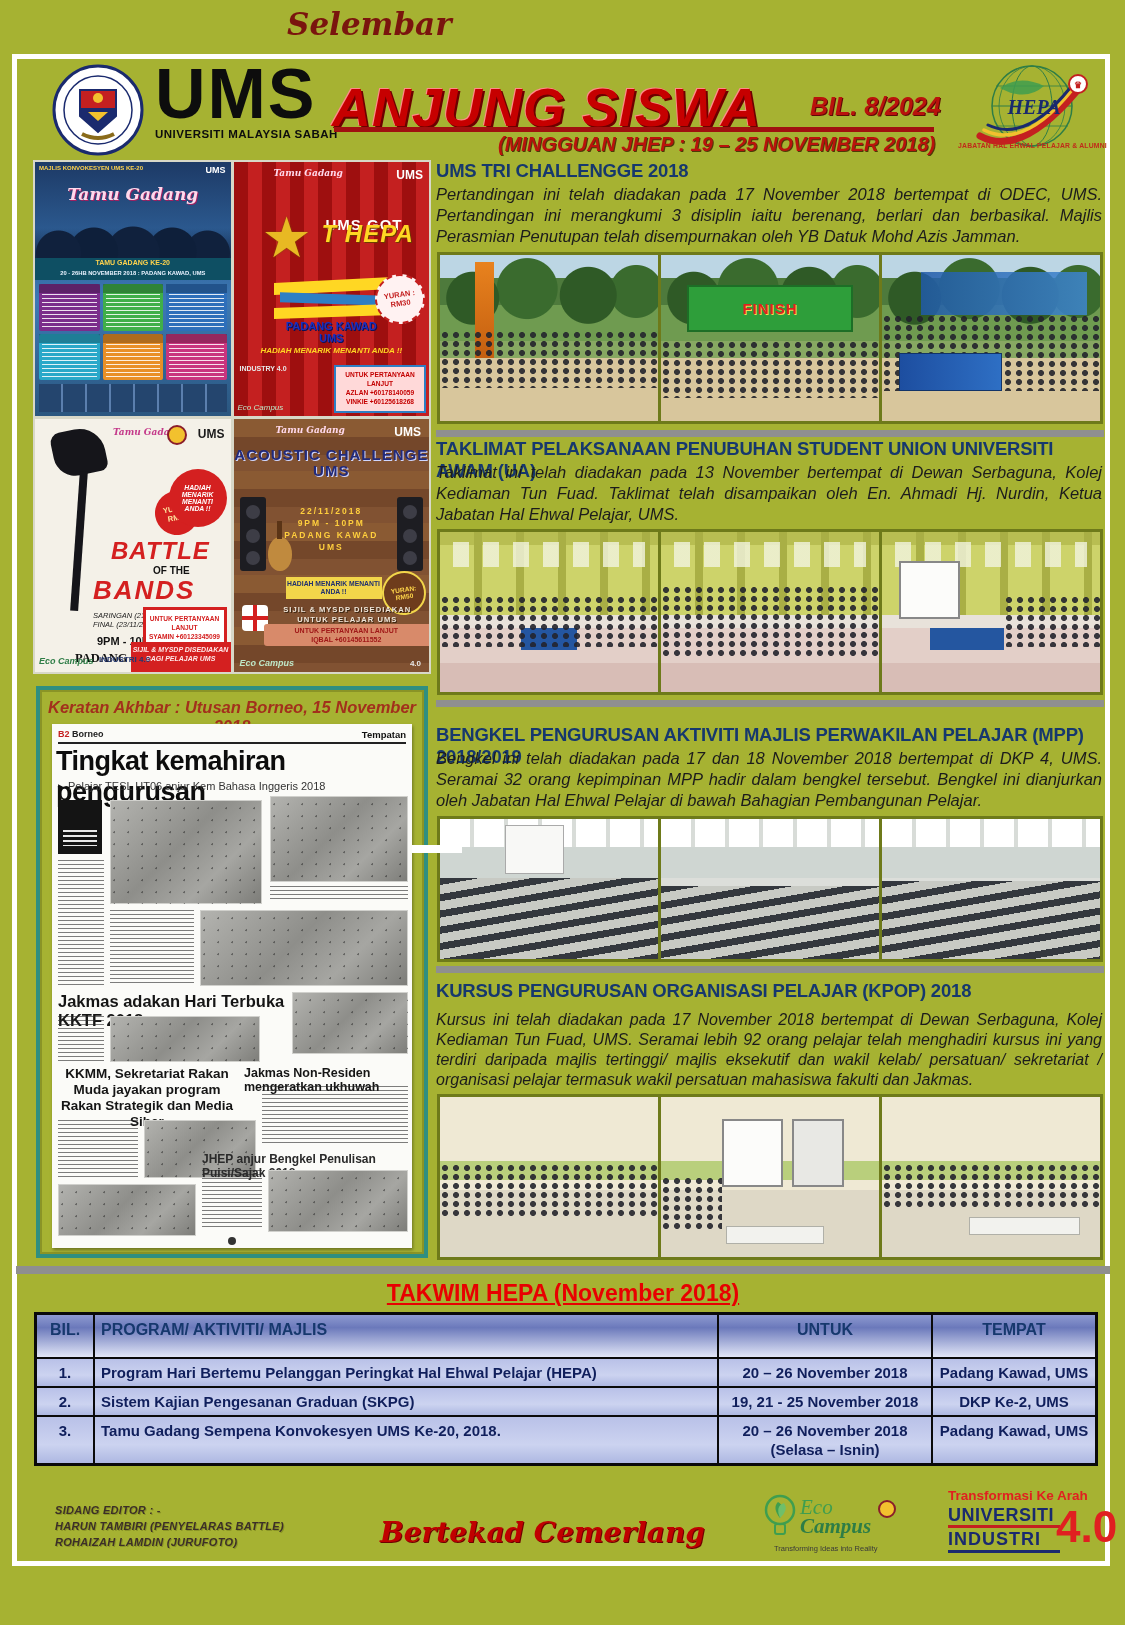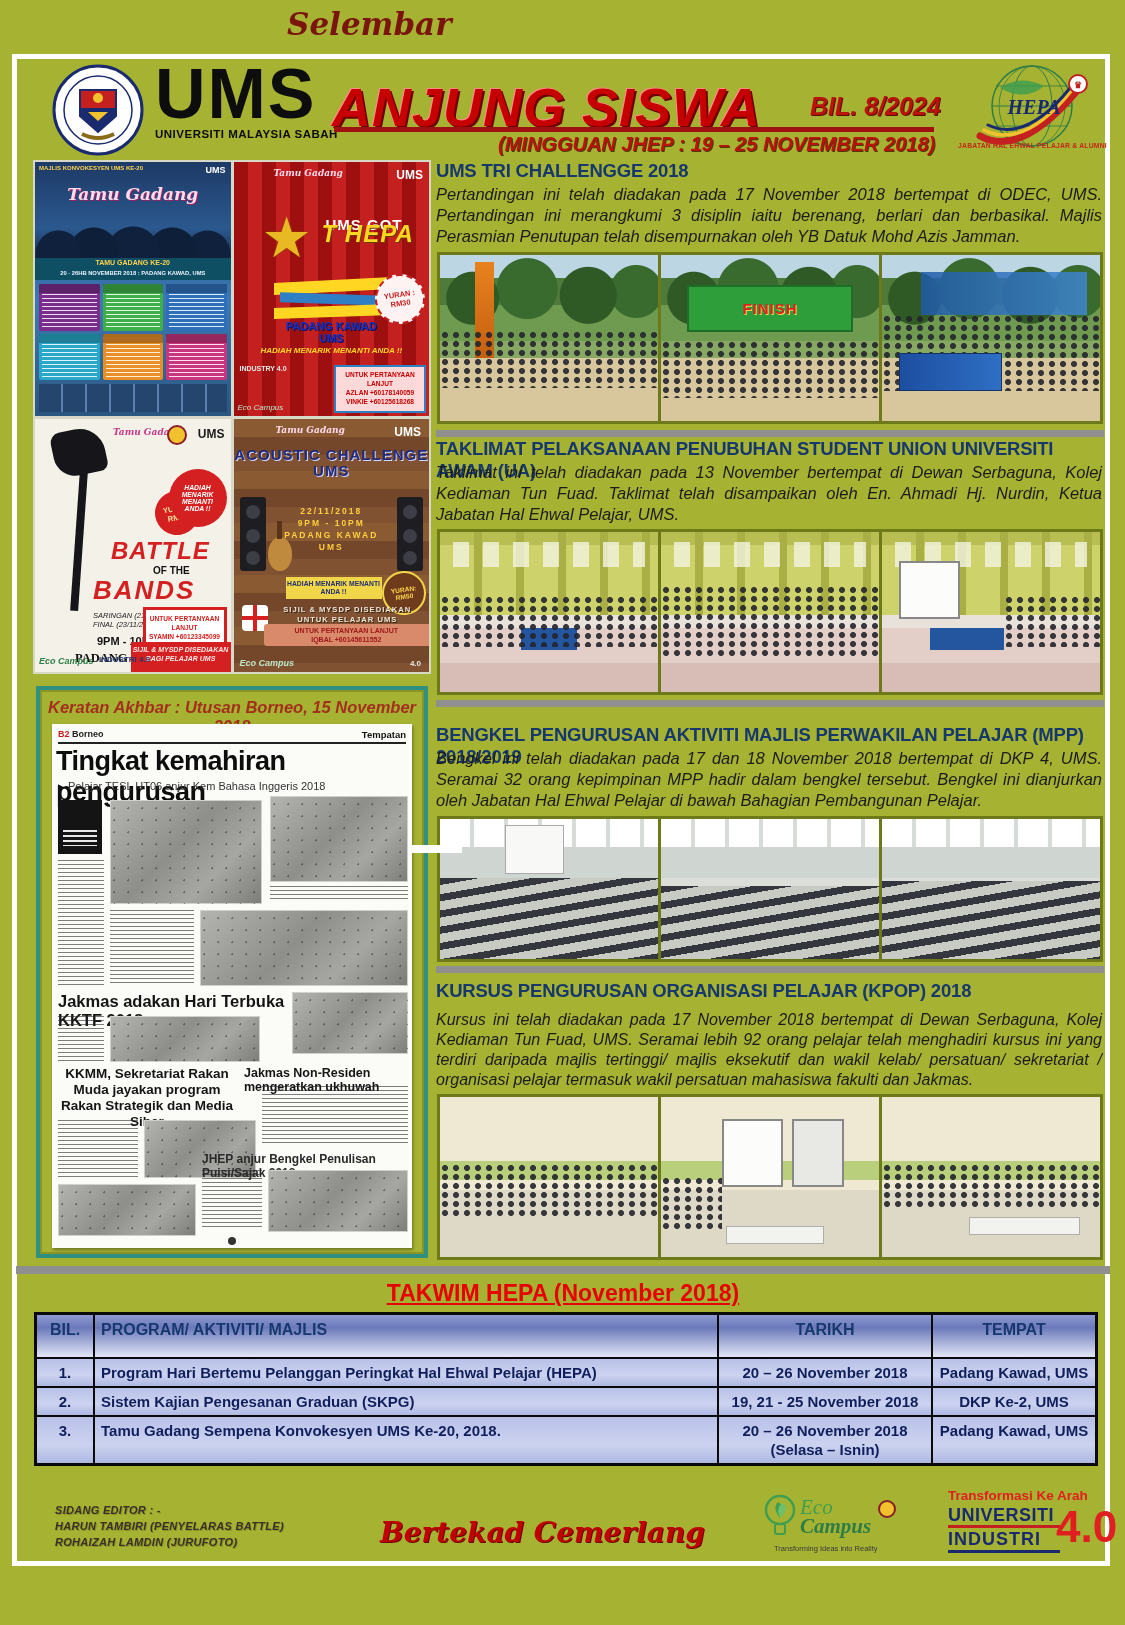--- a/index.html
+++ b/index.html
@@ -446,21 +446,21 @@
     <div class="wtable" style="left:40%;width:50%;bottom:14%;"></div>
   </div>
 </div>
 
 <div class="abs" id="fullbar"></div>
 
 <div class="abs" id="takwim-title"><span>TAKWIM HEPA (November 2018)</span></div>
 <div class="abs" id="tbl">
   <div class="th c">BIL.</div>
   <div class="th">PROGRAM/ AKTIVITI/ MAJLIS</div>
-  <div class="th c">TARIKH</div>
+  <div class="th c">UNTUK</div>
   <div class="th c">TEMPAT</div>
 
   <div class="td c">1.</div>
   <div class="td">Program Hari Bertemu Pelanggan Peringkat Hal Ehwal Pelajar (HEPA)</div>
   <div class="td c">20 – 26 November 2018</div>
   <div class="td c">Padang Kawad, UMS</div>
 
   <div class="td c">2.</div>
   <div class="td">Sistem Kajian Pengesanan Graduan (SKPG)</div>
   <div class="td c">19, 21 - 25 November 2018</div>

